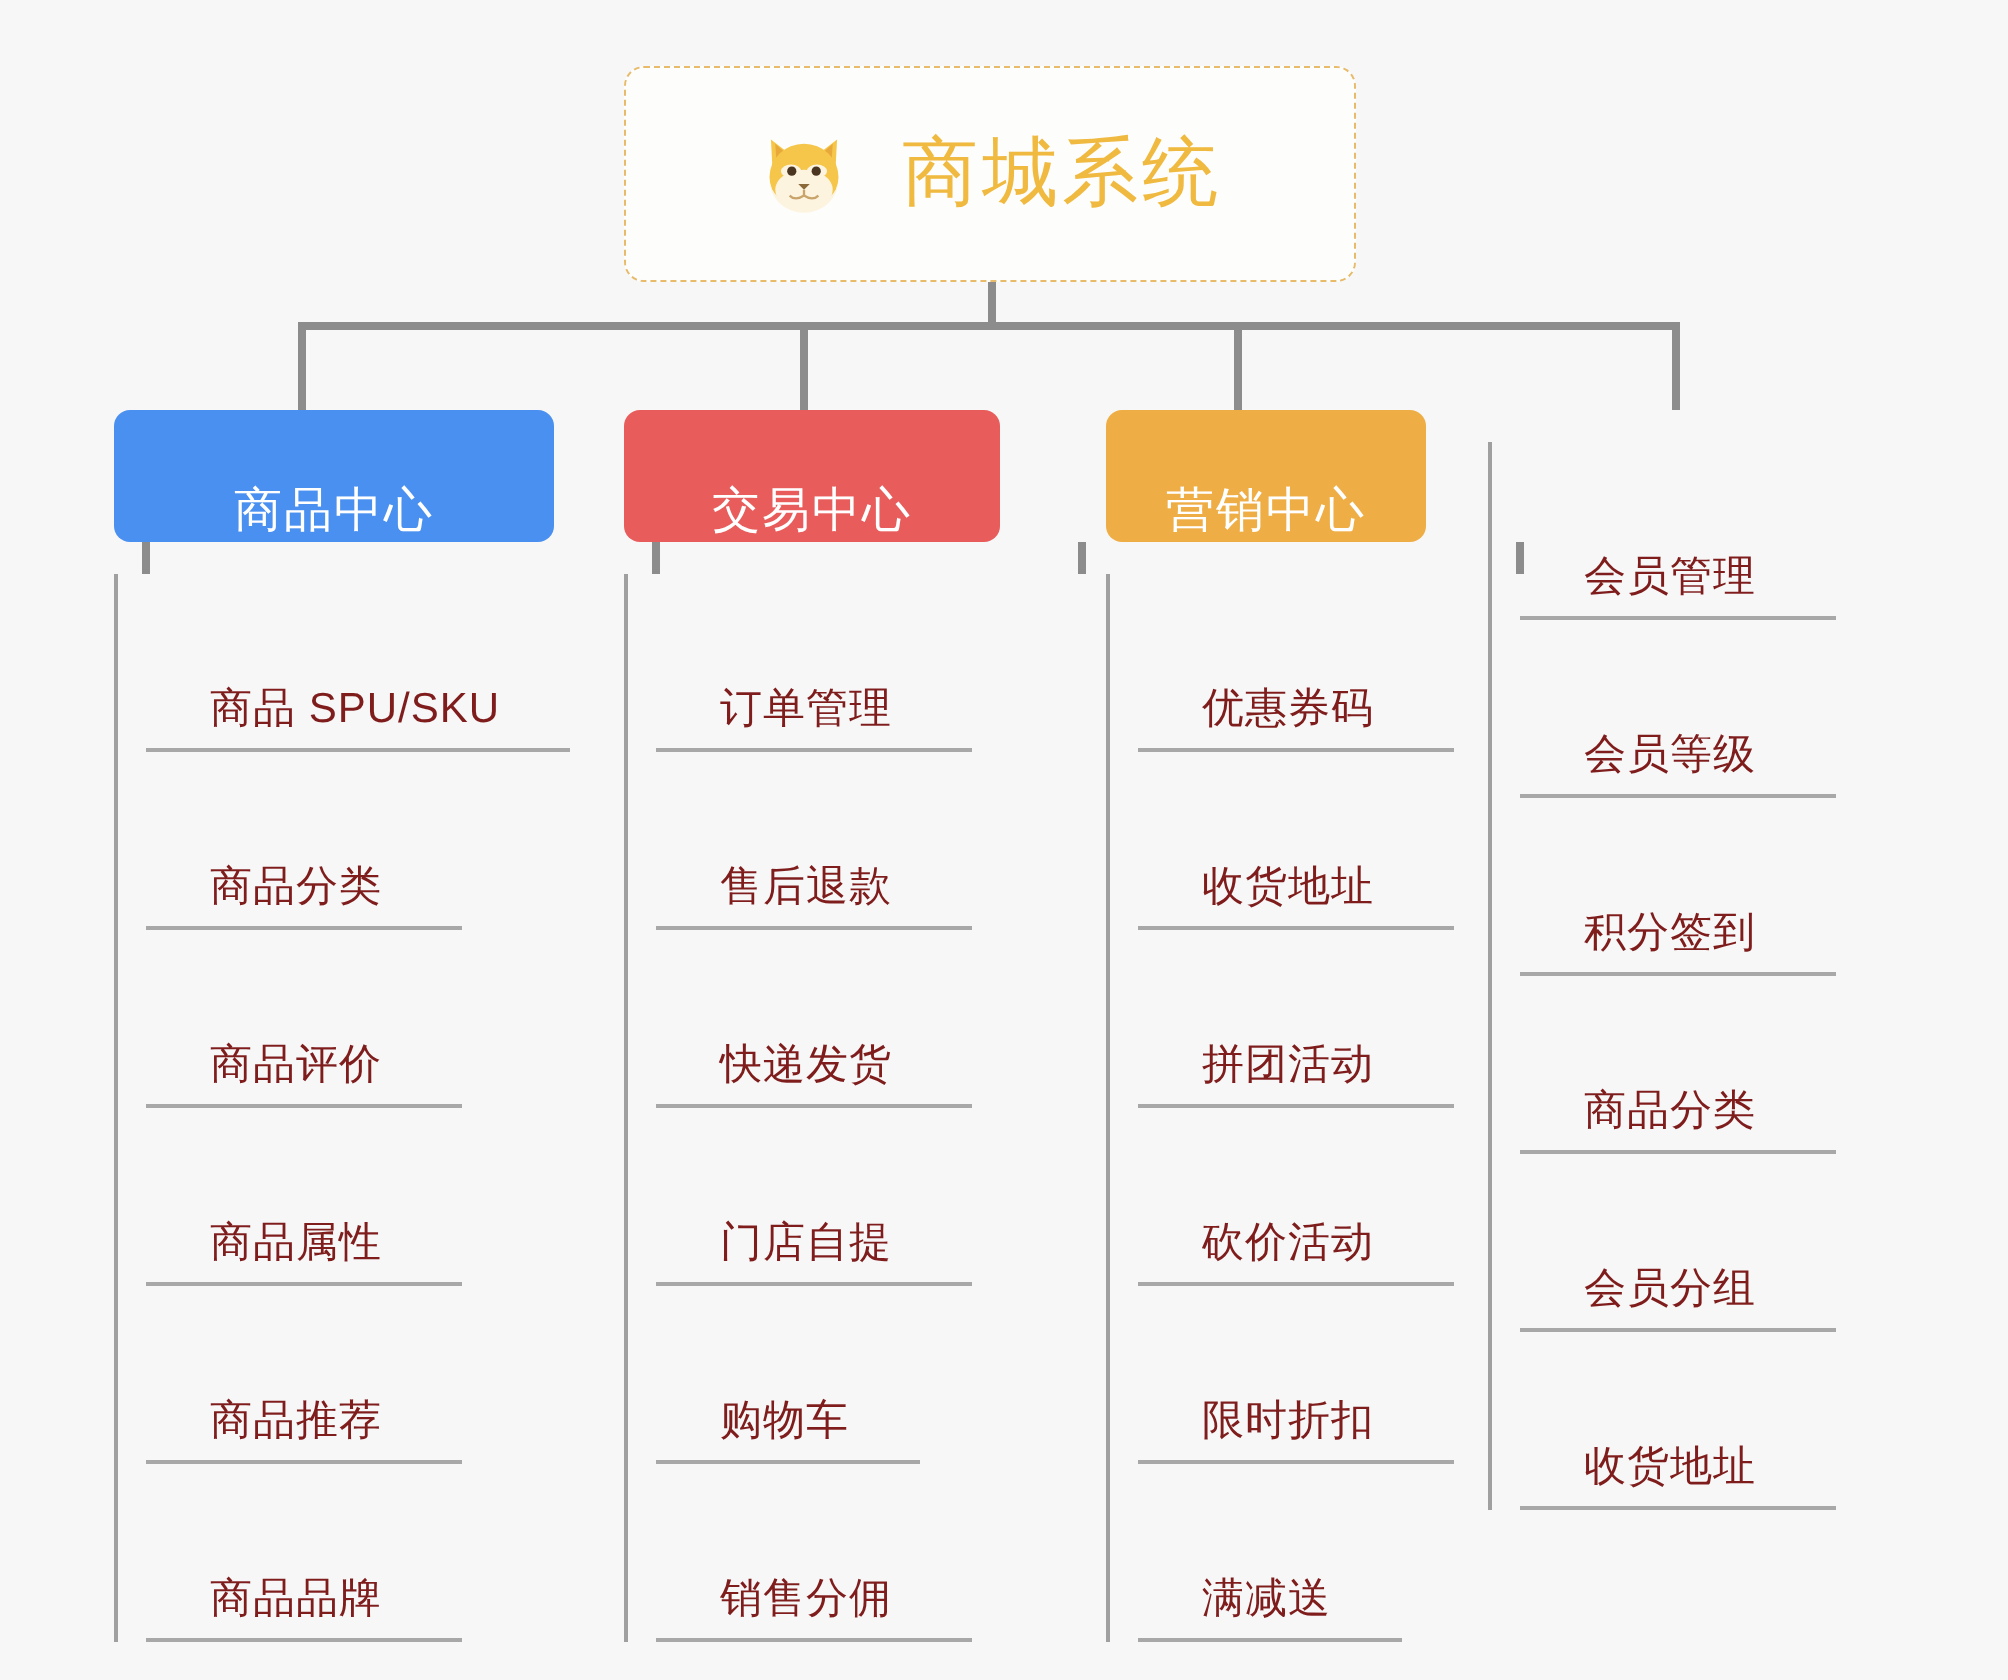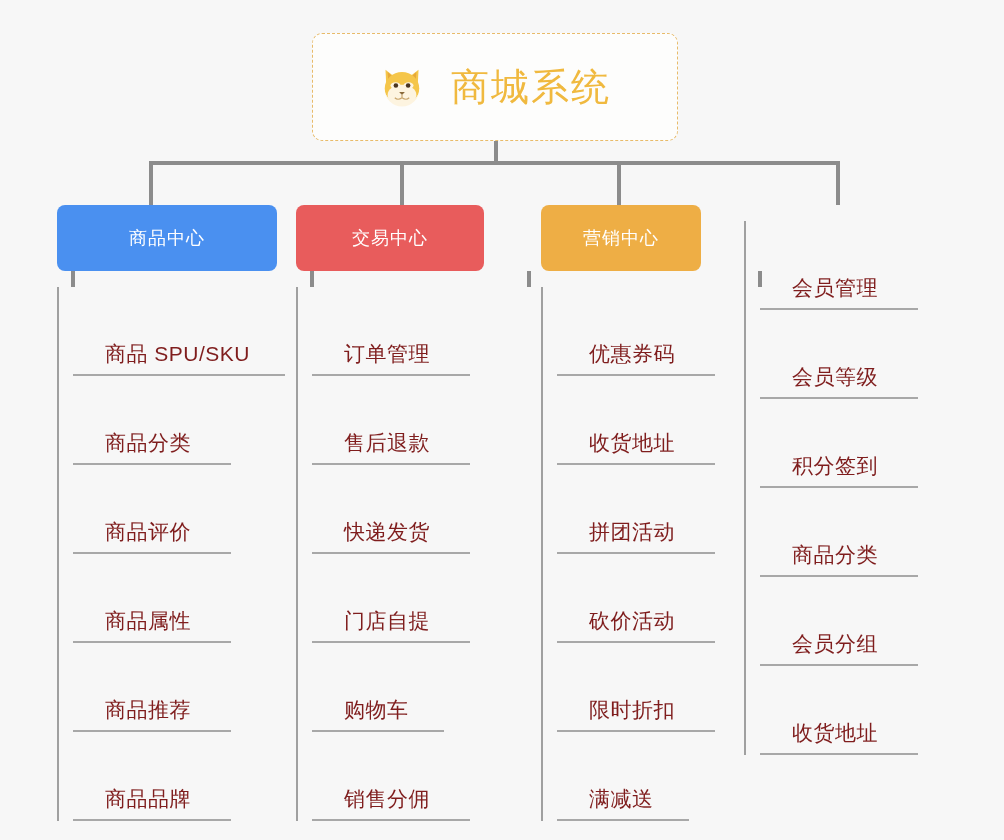--- a/index.html
+++ b/index.html
@@ -78,32 +78,32 @@
   .conn-drop.c1 { left: 400px; }
   .conn-drop.c2 { left: 617px; }
   .conn-drop.c3 { left: 836px; }
 
   
   .column {
     position: absolute;
     top: 205px;
   }
   .column.c0 { left: 57px;  width: 220px; }
-  .column.c1 { left: 296px; width: 188px; }
-  .column.c2 { left: 513px; width: 188px; padding-left: 28px; }
+  .column.c1 { left: 312px; width: 188px; }
+  .column.c2 { left: 525px; width: 188px; padding-left: 28px; }
   .column.c3 { left: 744px; width: 188px; }
 
   .cat-header {
     height: 66px;
     border-radius: 8px;
     display: flex;
-    align-items: center;
+    align-items: flex-end;
     justify-content: center;
     color: #ffffff;
-    font-size: 18px;
+    font-size: 24px;
     letter-spacing: 1px;
     white-space: nowrap;
   }
   .column.c0 .cat-header { background: #4a90f0; }
   .column.c1 .cat-header { background: #e85c5c; }
   .column.c2 .cat-header { background: #eeae45; }
   .column.c3 .cat-header { background: #75c044; }
 
   
   .cat-stub {

